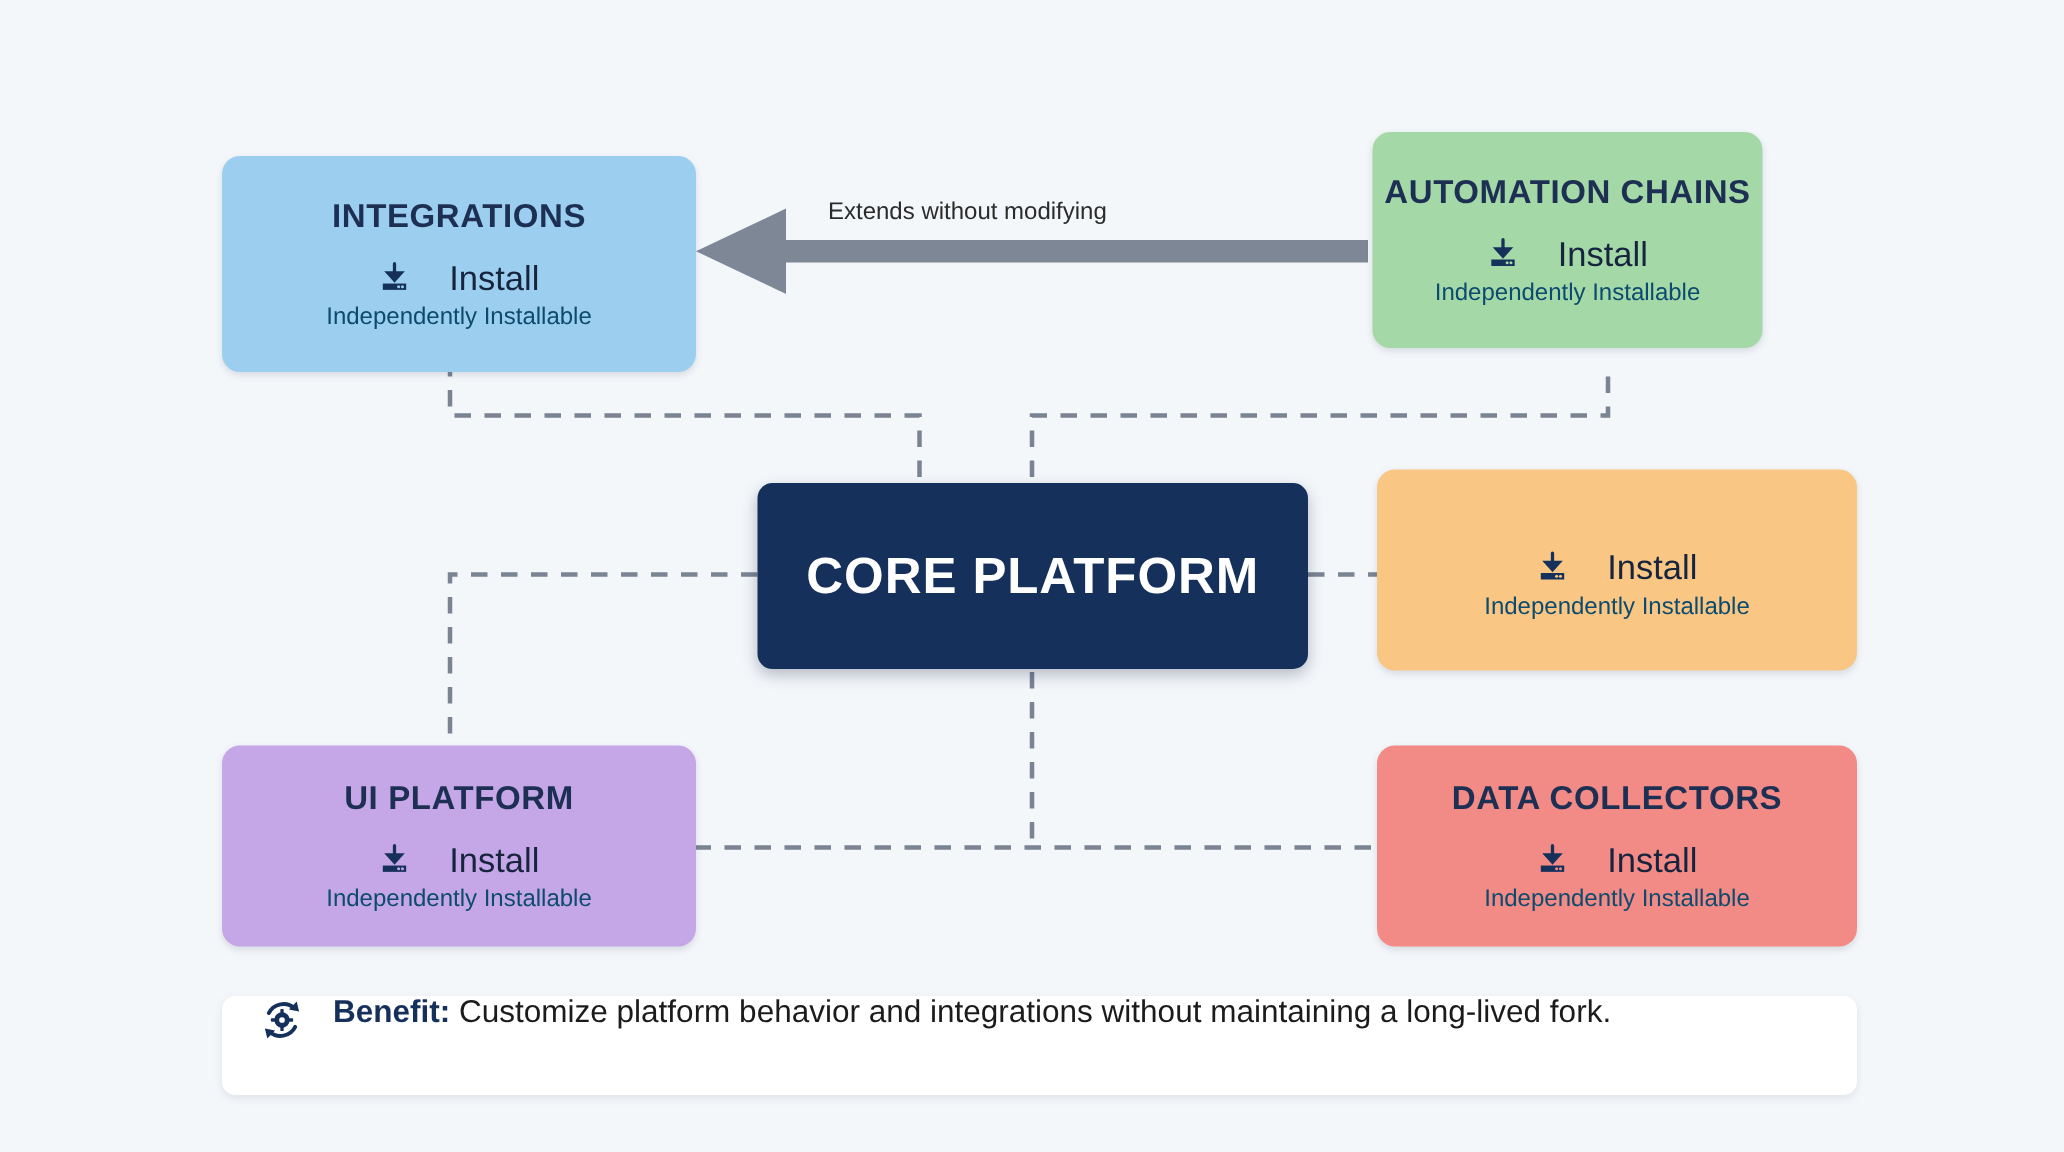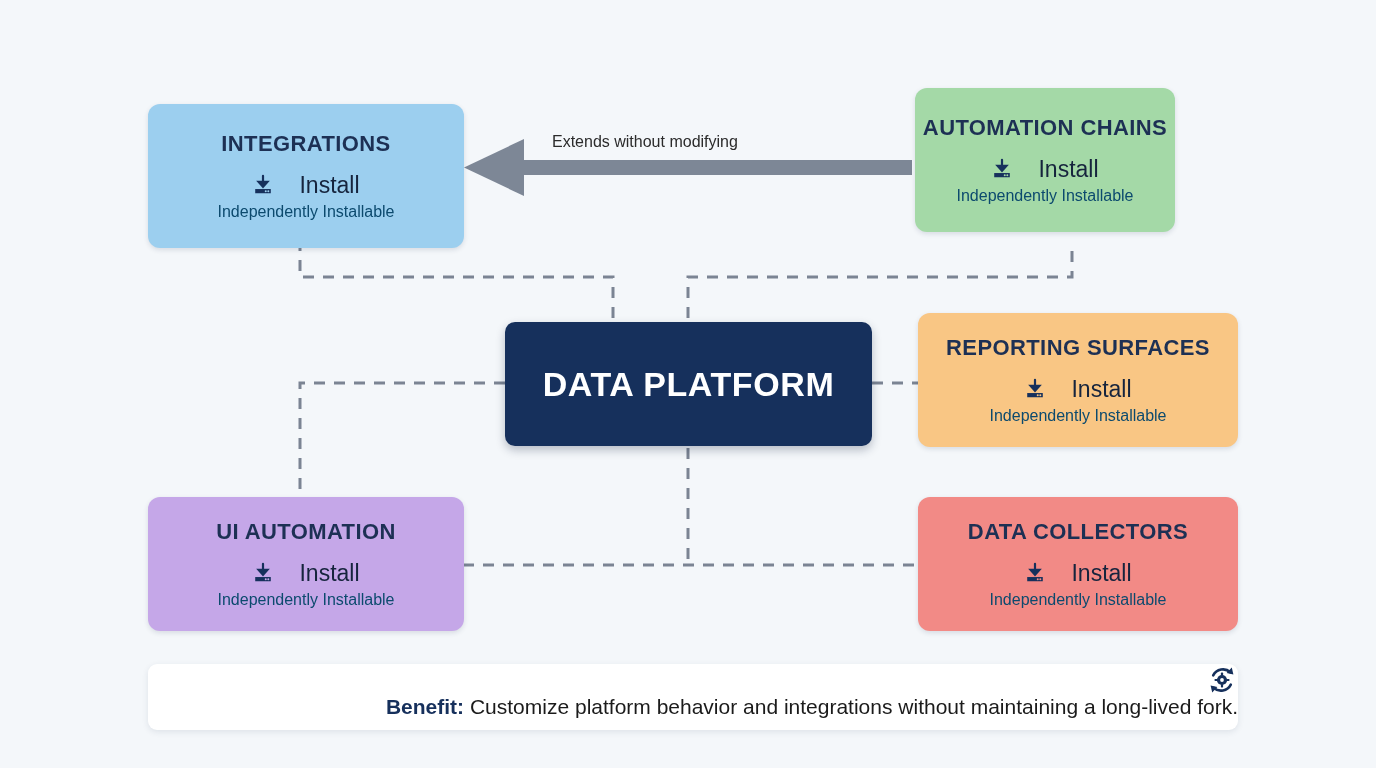--- a/index.html
+++ b/index.html
@@ -103,22 +103,21 @@
     white-space: nowrap;
     line-height: 1;
   }
 
   
   .benefit-bar {
     position: absolute;
     background: #ffffff;
     border-radius: 9px;
     display: flex;
-    flex-direction: column;
-    align-items: flex-end;
+    align-items: flex-start;
     box-shadow: 0 2px 6px rgba(30,45,75,0.10);
     box-sizing: border-box;
     padding-left: 24px;
   }
   .benefit-icon {
     width: 32px;
     height: 32px;
     flex: none;
     display: block;
   }
@@ -182,39 +181,38 @@
         <path d="M3.5 16.4 L20.5 16.4 L20.5 21 L3.5 21 Z" fill="#16305c"></path>
         <circle cx="15" cy="18.8" r="1.1" fill="#a4d9a7"></circle>
         <circle cx="17.8" cy="18.8" r="1.1" fill="#a4d9a7"></circle>
       </svg>
       <span class="node-action-label">Install</span>
     </div>
     <div class="node-sub">Independently Installable</div>
   </div>
 
   <div class="core" style="left:505px; top:322px; width:367px; height:124px;">
-    <span class="core-title">DATA PLATFORM</span>
+    <span class="core-title">CORE PLATFORM</span>
   </div>
 
   <div class="node" style="left:918px; top:313px; width:320px; height:134px; background:#f9c684;">
-    <div class="node-title">REPORTING SURFACES</div>
     <div class="node-action">
       <svg class="install-icon" viewBox="0 0 24 24" xmlns="http://www.w3.org/2000/svg">
         <path d="M12 2 L12 12 M12 14 L7.2 8.6 L16.8 8.6 Z" stroke="#16305c" stroke-width="2.4" fill="#16305c" stroke-linecap="round"></path>
         <path d="M3.5 16.4 L20.5 16.4 L20.5 21 L3.5 21 Z" fill="#16305c"></path>
         <circle cx="15" cy="18.8" r="1.1" fill="#f9c684"></circle>
         <circle cx="17.8" cy="18.8" r="1.1" fill="#f9c684"></circle>
       </svg>
       <span class="node-action-label">Install</span>
     </div>
     <div class="node-sub">Independently Installable</div>
   </div>
 
   <div class="node" style="left:148px; top:497px; width:316px; height:134px; background:#c5a7e8;">
-    <div class="node-title">UI AUTOMATION</div>
+    <div class="node-title">UI PLATFORM</div>
     <div class="node-action">
       <svg class="install-icon" viewBox="0 0 24 24" xmlns="http://www.w3.org/2000/svg">
         <path d="M12 2 L12 12 M12 14 L7.2 8.6 L16.8 8.6 Z" stroke="#16305c" stroke-width="2.4" fill="#16305c" stroke-linecap="round"></path>
         <path d="M3.5 16.4 L20.5 16.4 L20.5 21 L3.5 21 Z" fill="#16305c"></path>
         <circle cx="15" cy="18.8" r="1.1" fill="#c5a7e8"></circle>
         <circle cx="17.8" cy="18.8" r="1.1" fill="#c5a7e8"></circle>
       </svg>
       <span class="node-action-label">Install</span>
     </div>
     <div class="node-sub">Independently Installable</div>

